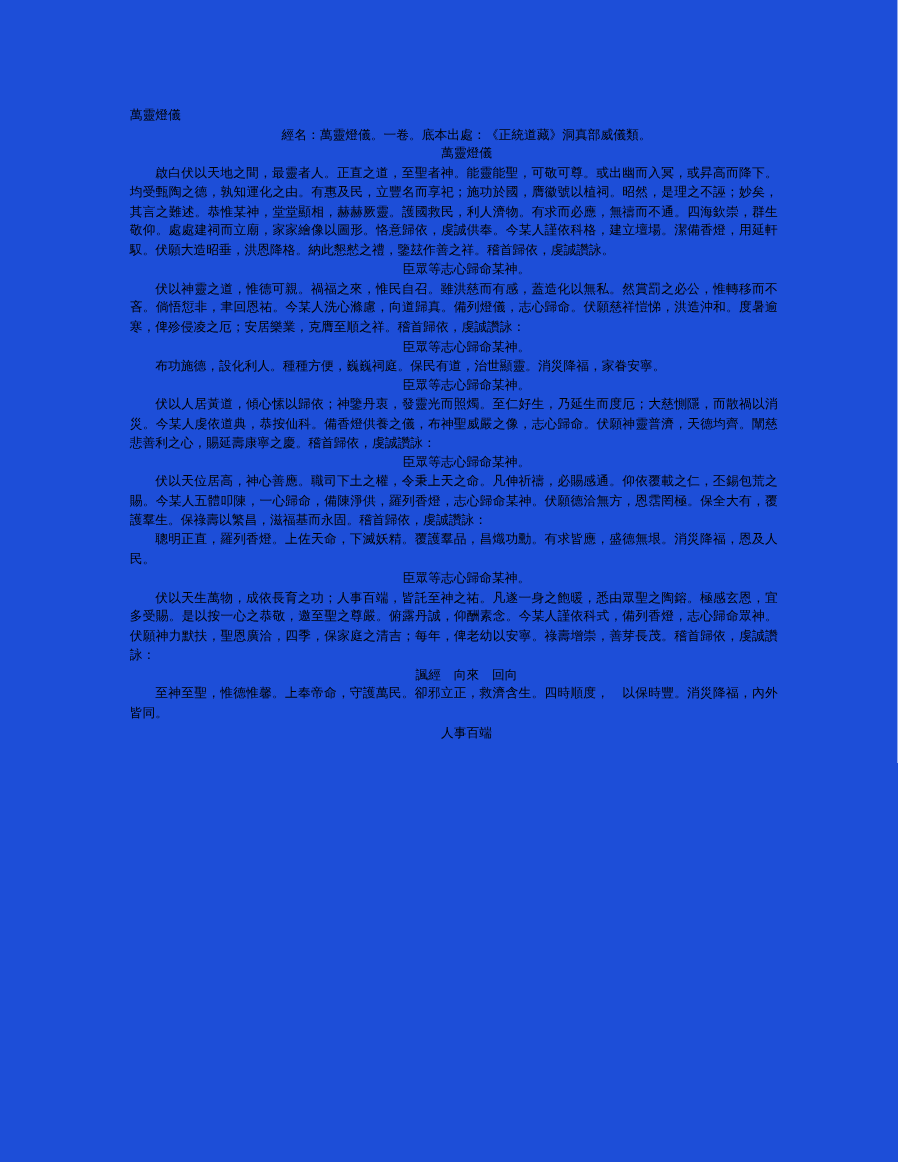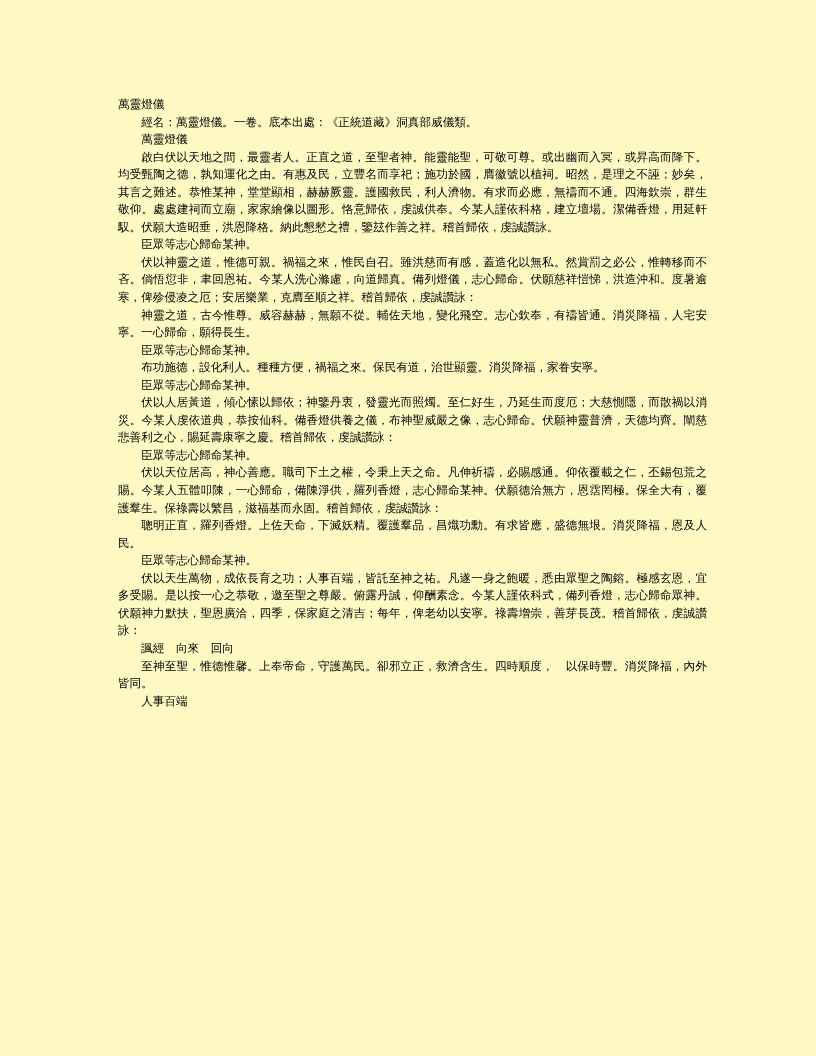--- a/index.html
+++ b/index.html
@@ -13,21 +13,21 @@
     font-family: "DejaVu Serif", "Liberation Serif", serif;
     color: #000000;
     -webkit-font-smoothing: none;
   }
   .page {
     position: relative;
     width: 816px;
     height: 1056px;
     box-sizing: border-box;
     padding: 96px 109px 96px 118px;
-    background: #fef9c3;
+    background: #1d4ed8;
   }
   .doc-body {
     font-size: 11.6px;
     line-height: 17.55px;
     text-align: justify;
     text-justify: inter-character;
     letter-spacing: 0;
   }
   
   p.title-line {
@@ -37,39 +37,38 @@
   }
   
   p.para {
     margin: 0;
     text-indent: 2em;
     text-align: justify;
     text-justify: inter-character;
   }
   
   p.para.short {
-    text-align: left;
+    text-align: center;
   }
 </style>
 </head>
 <body>
 
 <div class="page">
   <div class="doc-body">
 
     <p class="title-line">萬靈燈儀</p>
     <p class="para short">經名：萬靈燈儀。一卷。底本出處：《正統道藏》洞真部威儀類。</p>
     <p class="para short">萬靈燈儀</p>
 
     <p class="para">啟白伏以天地之間，最靈者人。正直之道，至聖者神。能靈能聖，可敬可尊。或出幽而入冥，或昇高而降下。均受甄陶之德，孰知運化之由。有惠及民，立豐名而享祀；施功於國，膺徽號以植祠。昭然，是理之不誣；妙矣，其言之難述。恭惟某神，堂堂顯相，赫赫厥靈。護國救民，利人濟物。有求而必應，無禱而不通。四海欽崇，群生敬仰。處處建祠而立廟，家家繪像以圖形。恪意歸依，虔誠供奉。今某人謹依科格，建立壇場。潔備香燈，用延軒馭。伏願大造昭垂，洪恩降格。納此懇憖之禮，鑒玆作善之祥。稽首歸依，虔誠讚詠。</p>
     <p class="para short">臣眾等志心歸命某神。</p>
     <p class="para">伏以神靈之道，惟德可親。禍福之來，惟民自召。雖洪慈而有感，蓋造化以無私。然賞罰之必公，惟轉移而不吝。倘悟愆非，聿回恩祐。今某人洗心滌慮，向道歸真。備列燈儀，志心歸命。伏願慈祥愷悌，洪造沖和。度暑逾寒，俾殄侵凌之厄；安居樂業，克膺至順之祥。稽首歸依，虔誠讚詠：</p>
-    <p class="para">神靈之道，古今惟尊。威容赫赫，無願不從。輔佐天地，變化飛空。志心欽奉，有禱皆通。消災降福，人宅安寧。一心歸命，願得長生。</p>
     <p class="para short">臣眾等志心歸命某神。</p>
-    <p class="para">布功施德，設化利人。種種方便，禍福之來。保民有道，治世顯靈。消災降福，家眷安寧。</p>
+    <p class="para">布功施德，設化利人。種種方便，巍巍祠庭。保民有道，治世顯靈。消災降福，家眷安寧。</p>
     <p class="para short">臣眾等志心歸命某神。</p>
     <p class="para">伏以人居黃道，傾心愫以歸依；神鑒丹衷，發靈光而照燭。至仁好生，乃延生而度厄；大慈惻隱，而散禍以消災。今某人虔依道典，恭按仙科。備香燈供養之儀，布神聖威嚴之像，志心歸命。伏願神靈普濟，天德均齊。闡慈悲善利之心，賜延壽康寧之慶。稽首歸依，虔誠讚詠：</p>
     <p class="para short">臣眾等志心歸命某神。</p>
     <p class="para">伏以天位居高，神心善應。職司下土之權，令秉上天之命。凡伸祈禱，必賜感通。仰依覆載之仁，丕錫包荒之賜。今某人五體叩陳，一心歸命，備陳淨供，羅列香燈，志心歸命某神。伏願德洽無方，恩霑罔極。保全大有，覆護羣生。保祿壽以繁昌，滋福基而永固。稽首歸依，虔誠讚詠：</p>
     <p class="para">聰明正直，羅列香燈。上佐天命，下滅妖精。覆護羣品，昌熾功勳。有求皆應，盛德無垠。消災降福，恩及人民。</p>
     <p class="para short">臣眾等志心歸命某神。</p>
     <p class="para">伏以天生萬物，成依長育之功；人事百端，皆託至神之祐。凡遂一身之飽暖，悉由眾聖之陶鎔。極感玄恩，宜多受賜。是以按一心之恭敬，邀至聖之尊嚴。俯露丹誠，仰酬素念。今某人謹依科式，備列香燈，志心歸命眾神。伏願神力默扶，聖恩廣洽，四季，保家庭之清吉；每年，俾老幼以安寧。祿壽增崇，善芽長茂。稽首歸依，虔誠讚詠：</p>
     <p class="para short">諷經　向來　回向</p>
 
     <p class="para">至神至聖，惟德惟馨。上奉帝命，守護萬民。卻邪立正，救濟含生。四時順度，　以保時豐。消災降福，內外皆同。</p>

